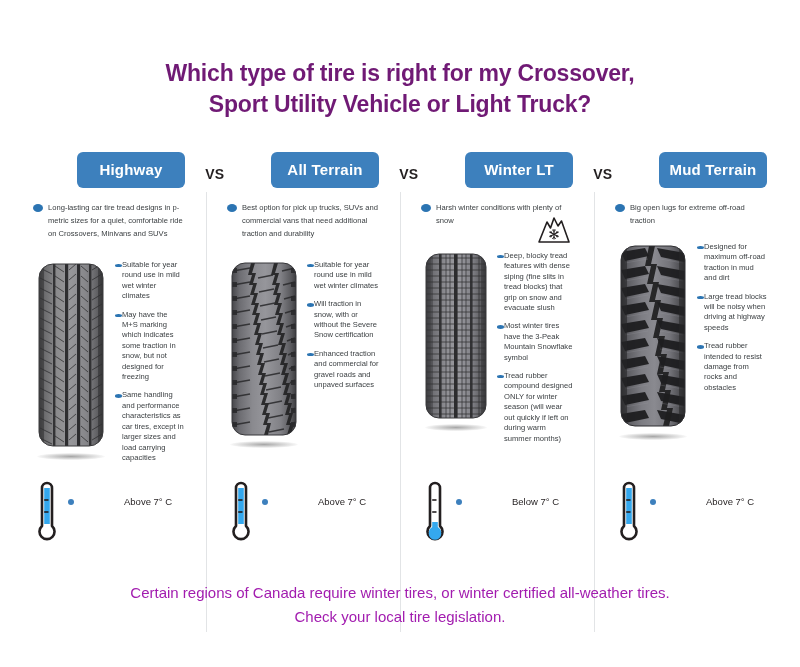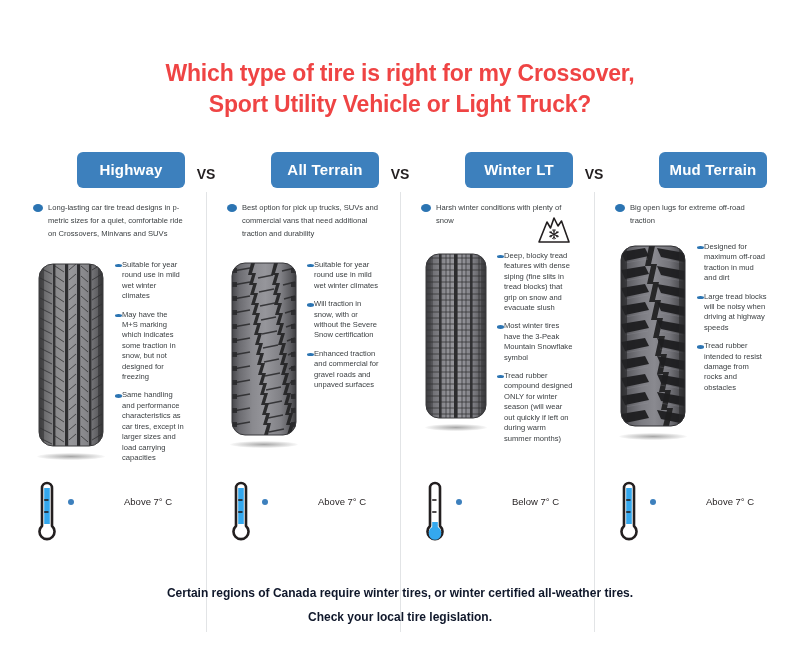--- a/index.html
+++ b/index.html
@@ -15,36 +15,36 @@
   }
 
   
   .title-block {
     padding-top: 58px;
     text-align: center;
   }
   .title-line {
     font-size: 23px;
     font-weight: bold;
-    color: #ef4444;
+    color: #701a75;
     letter-spacing: -0.2px;
     line-height: 31px;
   }
 
   
   .columns {
     display: flex;
     margin-top: 32px;
     padding: 0 30px;
     position: relative;
   }
   .vs-col {
     width: 36px;
     flex: 0 0 36px;
-    text-align: center;
+    text-align: right;
     padding-top: 14px;
     position: relative;
   }
   .vs-label {
     font-size: 14px;
     font-weight: bold;
     color: #231f20;
   }
   .divider {
     position: absolute;
@@ -182,23 +182,23 @@
 
   
   .footer {
     position: absolute;
     bottom: 38px;
     left: 0;
     right: 0;
     text-align: center;
   }
   .footer-line {
-    font-size: 12px;
-    font-weight: bold;
-    color: #0f172a;
+    font-size: 15px;
+    font-weight: normal;
+    color: #a21caf;
     line-height: 24px;
   }
 </style>
 </head>
 <body>
 
 <div class="title-block">
   <div class="title-line">Which type of tire is right for my Crossover,</div>
   <div class="title-line">Sport Utility Vehicle or Light Truck?</div>
 </div>

